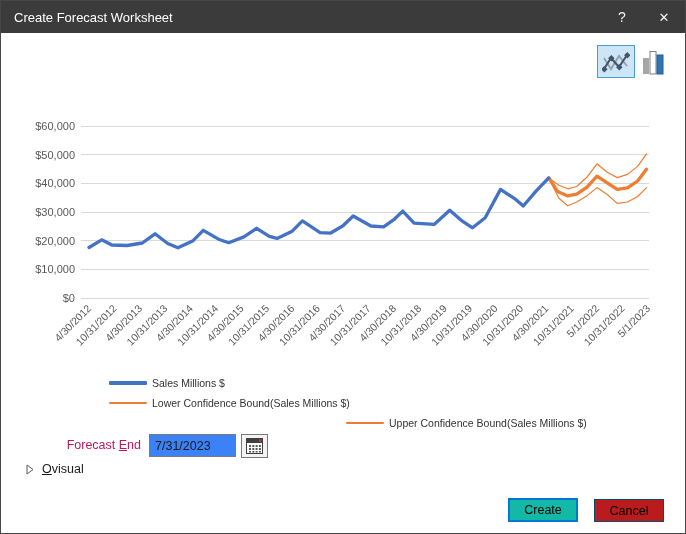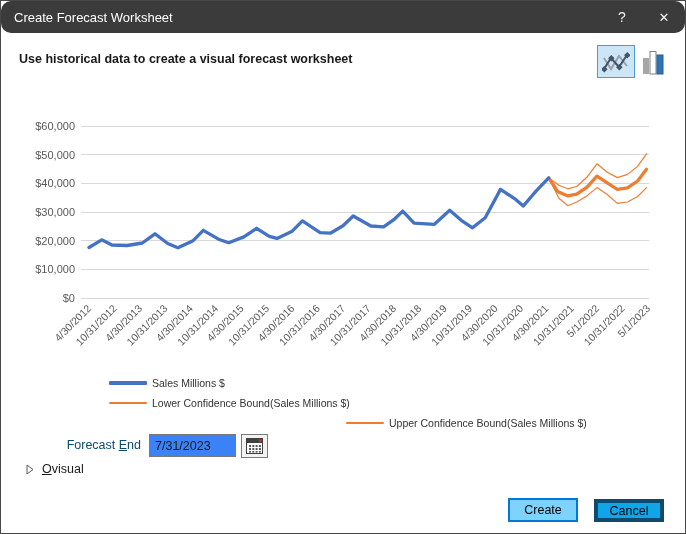--- a/index.html
+++ b/index.html
@@ -12,21 +12,21 @@
   }
   .dialog {
     position: absolute; inset: 0;
     border: 1px solid #474747;
     background: #ffffff;
   }
   
   .titlebar {
     position: absolute; top: 0; left: 0; right: 0; height: 32px;
     background: #3b3b3b; color: #ffffff;
-    display: flex; align-items: center; border-radius: 10px;
+    display: flex; align-items: center;
   }
   .titlebar .title {
     padding-left: 13px; font-size: 13px; color: #ffffff;
     flex: 1 1 auto; white-space: nowrap;
   }
   .titlebar-btn {
     width: 42px; height: 32px; display: flex; align-items: center; justify-content: center;
     color: #f2f2f2; font-size: 14px; cursor: default;
   }
   .titlebar-btn.close { font-size: 13px; }
@@ -58,21 +58,21 @@
   }
   .legend-item .swatch { width: 38px; border-radius: 1px; flex: 0 0 auto; }
   .legend-item .lab { font-size: 10.5px; color: #333333; }
   .li-0 { left: 108px; top: 5px; }
   .li-1 { left: 345px; top: 5px; }
   .li-2 { left: 108px; top: 25px; }
   .li-3 { left: 345px; top: 25px; margin-top: 20px; }
   
   .fe-label {
     position: absolute; top: 437px; left: 0; width: 140px; text-align: right;
-    font-size: 12.5px; color: #0c4a6e; white-space: nowrap;
+    font-size: 12.5px; color: #be185d; white-space: nowrap;
   }
   .accel { text-decoration: underline; }
   .fe-input {
     position: absolute; top: 433px; left: 148px; width: 87px; height: 23px;
     border: 1px solid #7a7a7a; background: #3b82f6;
     font-family: "Liberation Sans", "DejaVu Sans", sans-serif;
     font-size: 12.5px; color: #1a1a1a; padding: 0 5px;
   }
   .date-picker-btn {
     position: absolute; top: 433px; left: 240px; width: 27px; height: 24px;
@@ -87,43 +87,42 @@
   .options-label { font-size: 12.5px; color: #1a1a1a; }
   
   .btn {
     position: absolute; height: 24px; width: 70px;
     font-family: "Liberation Sans", "DejaVu Sans", sans-serif;
     font-size: 12.5px; color: #000000; text-align: center;
     display: flex; align-items: center; justify-content: center;
   }
   .btn-create {
     left: 507px; top: 497px;
-    background: #7dd3fc; border: 2px solid #0078d4;
+    background: #14b8a6; border: 2px solid #0078d4;
   }
   .btn-cancel {
     left: 593px; top: 498px; height: 23px;
-    background: #0ea5e9; border: 4px solid #0c4a6e;
+    background: #b91c1c; border: 1px solid #0c4a6e;
   }
 </style>
 </head>
 <body>
 
 <div class="dialog">
 
   <div class="titlebar">
     <div class="title">Create Forecast Worksheet</div>
     <div class="titlebar-btn">
       <span>?</span>
     </div>
     <div class="titlebar-btn close">
       <span>✕</span>
     </div>
   </div>
 
-  <div class="subtitle">Use historical data to create a visual forecast worksheet</div>
 
   <div class="chart-toggle">
     <div class="toggle-btn selected">
       <svg width="28" height="24" viewBox="0 0 28 24">
         <polyline points="2,8 9,19 17,6 25,16" fill="none" stroke="#9aa0a6" stroke-width="2"></polyline>
         <polyline points="2,19 9,8 17,17 25,5" fill="none" stroke="#44546a" stroke-width="2"></polyline>
         <rect x="0" y="17" width="4.6" height="4.6" transform="rotate(45 2.3 19.3)" fill="#44546a"></rect>
         <rect x="7" y="6" width="4.6" height="4.6" transform="rotate(45 9.3 8.3)" fill="#44546a"></rect>
         <rect x="15" y="15" width="4.6" height="4.6" transform="rotate(45 17.3 17.3)" fill="#44546a"></rect>
         <rect x="23" y="3" width="4.6" height="4.6" transform="rotate(45 25.3 5.3)" fill="#44546a"></rect>

